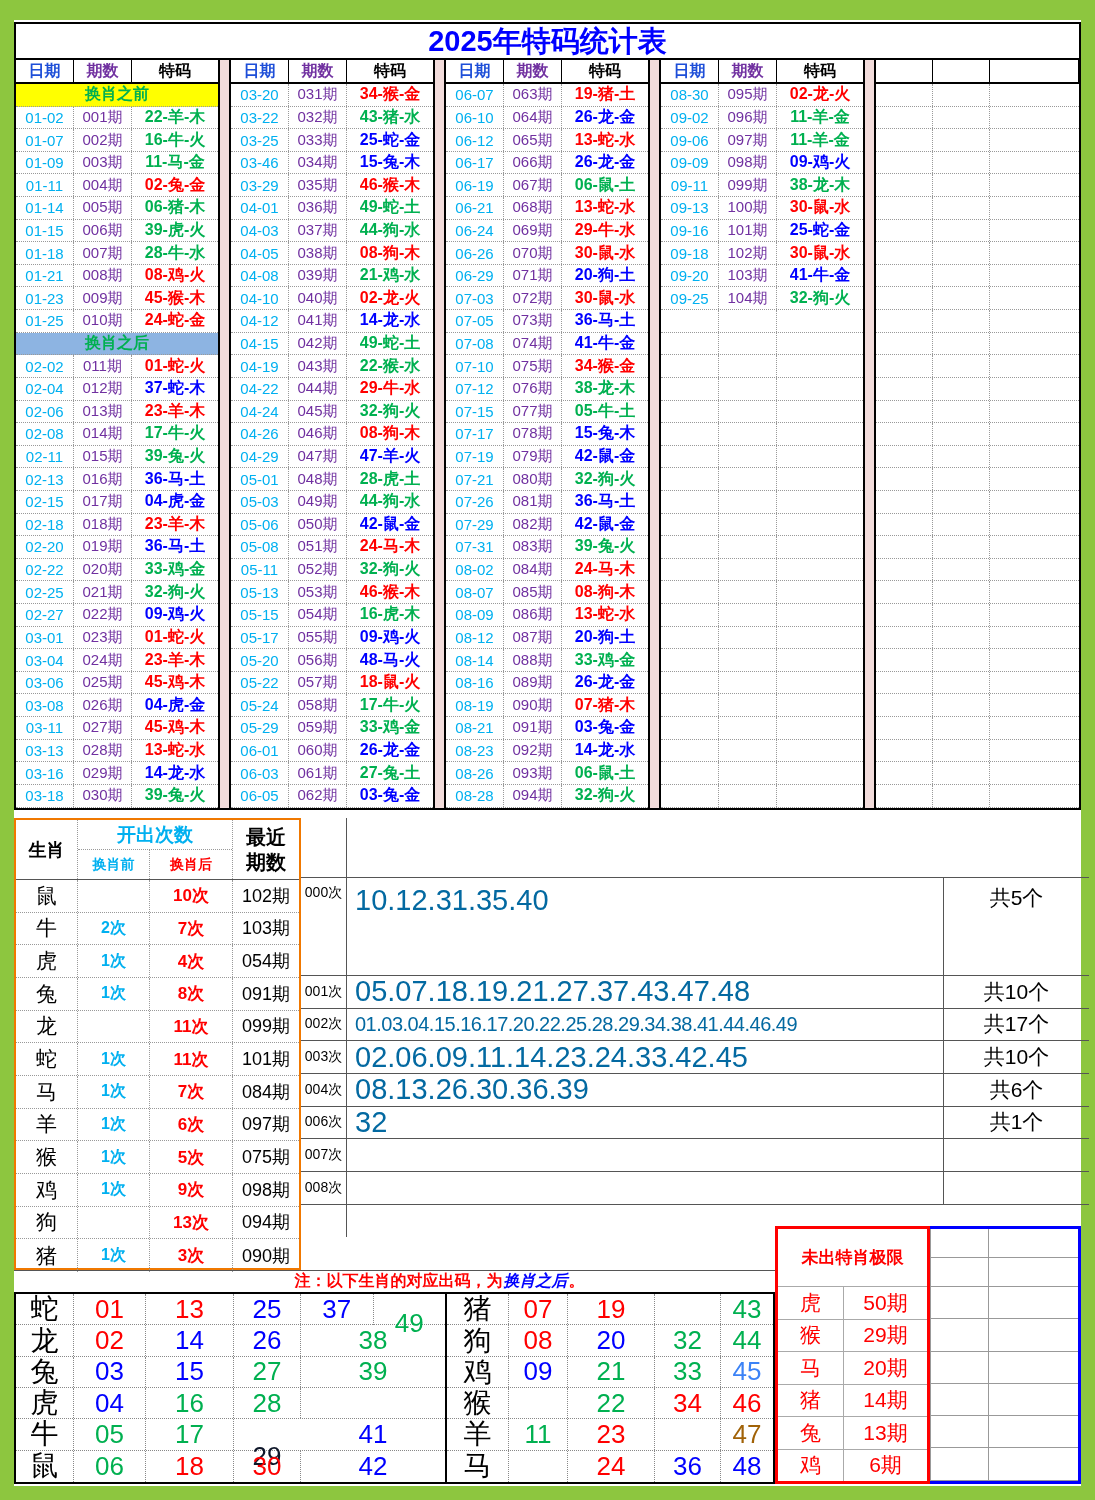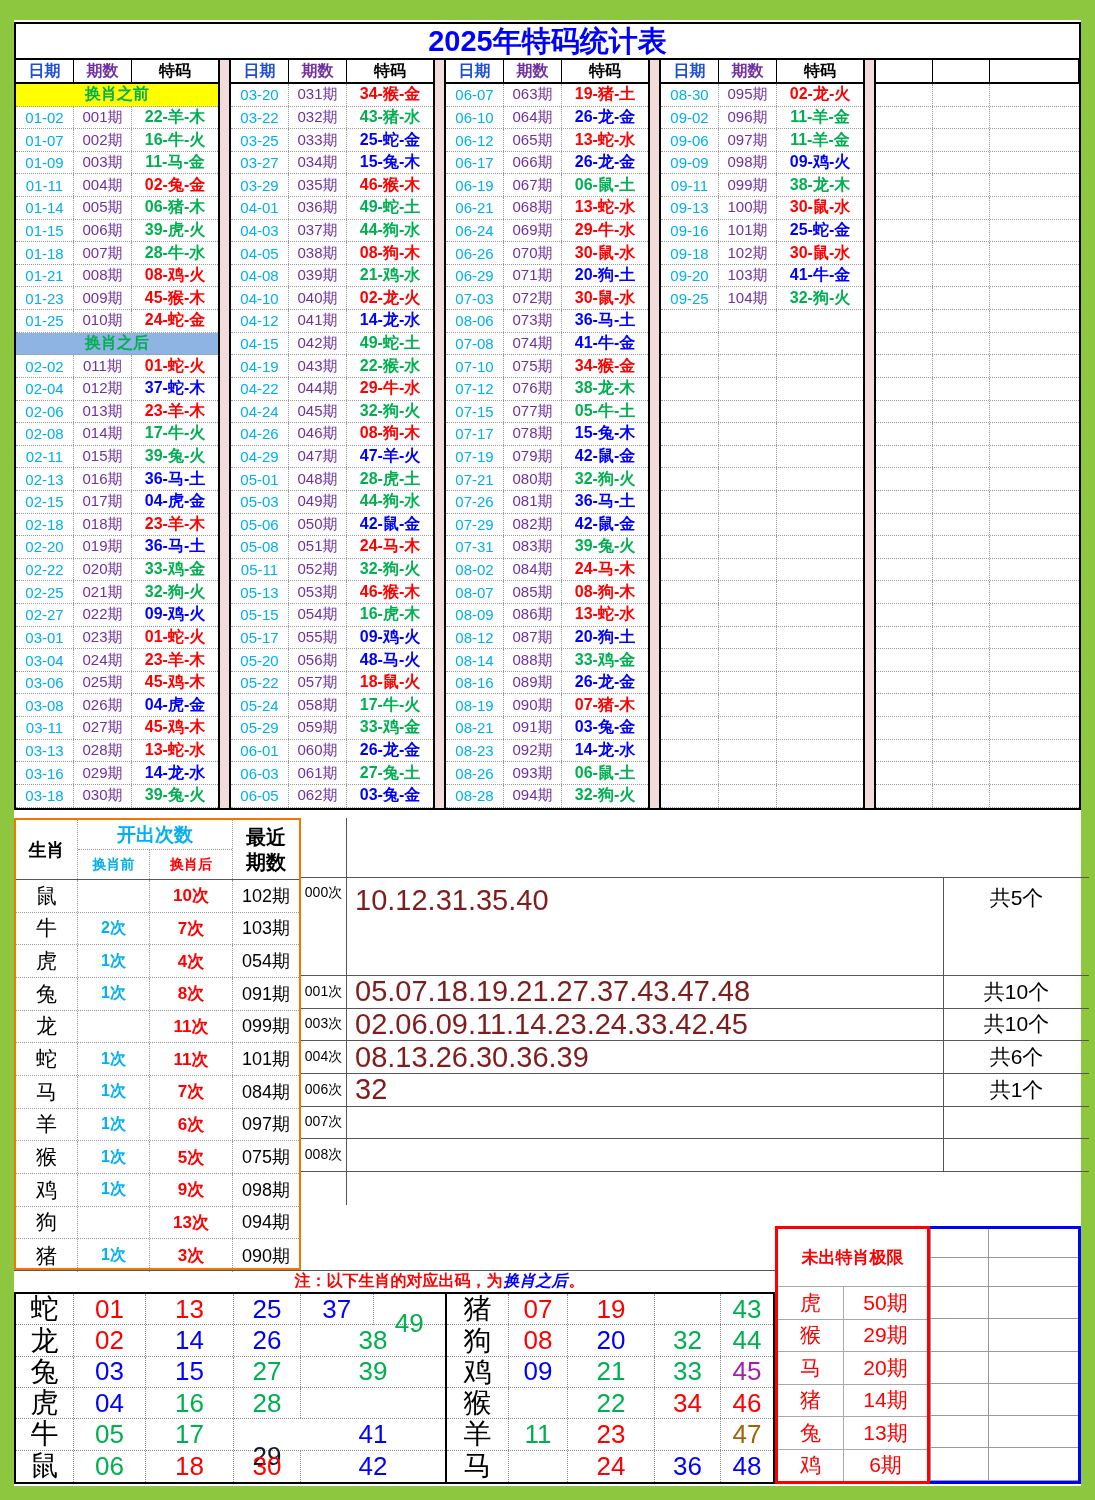--- a/index.html
+++ b/index.html
@@ -48,21 +48,21 @@
   .sc-z { width:62px; font-size:21px; color:#000; }
   .sc-b { width:72px; color:#00B0F0; font-size:16px; font-weight:bold; }
   .sc-a { width:83px; color:#FF0000; font-size:17px; font-weight:bold; }
   .sc-r { flex:1; font-size:18px; color:#000; }
 
   .freq { position:absolute; left:287px; top:0; width:788px; height:452px; }
   .f-strip { height:60px; border-bottom:1px solid #555; display:flex; }
   .f-strip .flabel { height:100%; }
   .frow { display:flex; border-bottom:1px solid #555; }
   .flabel { width:46px; flex:none; display:flex; align-items:center; justify-content:center; font-size:14px; color:#000; border-right:1px solid #555; }
-  .fnums { flex:1; display:flex; align-items:center; padding-left:8px; font-size:29px; color:#7f1d1d; white-space:nowrap; overflow:hidden; }
+  .fnums { flex:1; display:flex; align-items:center; padding-left:8px; font-size:29px; color:#0369a1; white-space:nowrap; overflow:hidden; }
   .ftotal { width:146px; flex:none; display:flex; align-items:center; justify-content:center; font-size:21px; color:#000; border-left:1px solid #555; }
   .frow.tall { height:98px; }
   .frow.tall .flabel, .frow.tall .fnums, .frow.tall .ftotal { align-items:flex-start; padding-top:6px; }
   .frow.norm { height:32.66px; }
   .frow.small .fnums { font-size:20px; letter-spacing:-0.5px; }
   .f-end { height:32.66px; display:flex; }
   .f-end .flabel { border-right:1px solid #555; height:100%; }
 
   
   .note-row { position:absolute; left:0; top:1250px; width:761px; height:22px; border-top:1px solid #555; display:flex; align-items:center; justify-content:center; padding-left:90px; font-size:16px; font-weight:bold; color:#FF0000; white-space:nowrap; }
@@ -283,21 +283,21 @@
               <div class="cdate">03-22</div>
               <div class="cperiod">032期</div>
               <div class="ccode" style="color: rgb(0, 176, 80);">43-猪-水</div>
             </div>
             <div class="trow">
               <div class="cdate">03-25</div>
               <div class="cperiod">033期</div>
               <div class="ccode" style="color: rgb(0, 0, 255);">25-蛇-金</div>
             </div>
             <div class="trow">
-              <div class="cdate">03-27</div>
+              <div class="cdate">03-46</div>
               <div class="cperiod">034期</div>
               <div class="ccode" style="color: rgb(0, 0, 255);">15-兔-木</div>
             </div>
             <div class="trow">
               <div class="cdate">03-29</div>
               <div class="cperiod">035期</div>
               <div class="ccode" style="color: rgb(255, 0, 0);">46-猴-木</div>
             </div>
             <div class="trow">
               <div class="cdate">04-01</div>
@@ -486,21 +486,21 @@
               <div class="cdate">06-29</div>
               <div class="cperiod">071期</div>
               <div class="ccode" style="color: rgb(0, 0, 255);">20-狗-土</div>
             </div>
             <div class="trow">
               <div class="cdate">07-03</div>
               <div class="cperiod">072期</div>
               <div class="ccode" style="color: rgb(255, 0, 0);">30-鼠-水</div>
             </div>
             <div class="trow">
-              <div class="cdate">08-06</div>
+              <div class="cdate">07-05</div>
               <div class="cperiod">073期</div>
               <div class="ccode" style="color: rgb(0, 0, 255);">36-马-土</div>
             </div>
             <div class="trow">
               <div class="cdate">07-08</div>
               <div class="cperiod">074期</div>
               <div class="ccode" style="color: rgb(0, 0, 255);">41-牛-金</div>
             </div>
             <div class="trow">
               <div class="cdate">07-10</div>
@@ -1040,20 +1040,25 @@
           <div class="frow tall">
             <div class="flabel">000次</div>
             <div class="fnums">10.12.31.35.40</div>
             <div class="ftotal">共5个</div>
           </div>
           <div class="frow norm">
             <div class="flabel">001次</div>
             <div class="fnums">05.07.18.19.21.27.37.43.47.48</div>
             <div class="ftotal">共10个</div>
           </div>
+          <div class="frow norm small">
+            <div class="flabel">002次</div>
+            <div class="fnums">01.03.04.15.16.17.20.22.25.28.29.34.38.41.44.46.49</div>
+            <div class="ftotal">共17个</div>
+          </div>
           <div class="frow norm">
             <div class="flabel">003次</div>
             <div class="fnums">02.06.09.11.14.23.24.33.42.45</div>
             <div class="ftotal">共10个</div>
           </div>
           <div class="frow norm">
             <div class="flabel">004次</div>
             <div class="fnums">08.13.26.30.36.39</div>
             <div class="ftotal">共6个</div>
           </div>
@@ -1144,21 +1149,21 @@
           <div class="bn n1" style="color: rgb(255, 0, 0);">08</div>
           <div class="bn n2" style="color: rgb(0, 0, 255);">20</div>
           <div class="bn n3" style="color: rgb(0, 176, 80);">32</div>
           <div class="bn n4" style="color: rgb(0, 176, 80);">44</div>
         </div>
         <div class="b-row">
           <div class="bz">鸡</div>
           <div class="bn n1" style="color: rgb(0, 0, 255);">09</div>
           <div class="bn n2" style="color: rgb(0, 176, 80);">21</div>
           <div class="bn n3" style="color: rgb(0, 176, 80);">33</div>
-          <div class="bn n4" style="color: #a21caf;">45</div>
+          <div class="bn n4" style="color: #3b82f6;">45</div>
         </div>
         <div class="b-row">
           <div class="bz">猴</div>
           <div class="bn n1"></div>
           <div class="bn n2" style="color: rgb(0, 176, 80);">22</div>
           <div class="bn n3" style="color: rgb(255, 0, 0);">34</div>
           <div class="bn n4" style="color: rgb(255, 0, 0);">46</div>
         </div>
         <div class="b-row">
           <div class="bz">羊</div>

